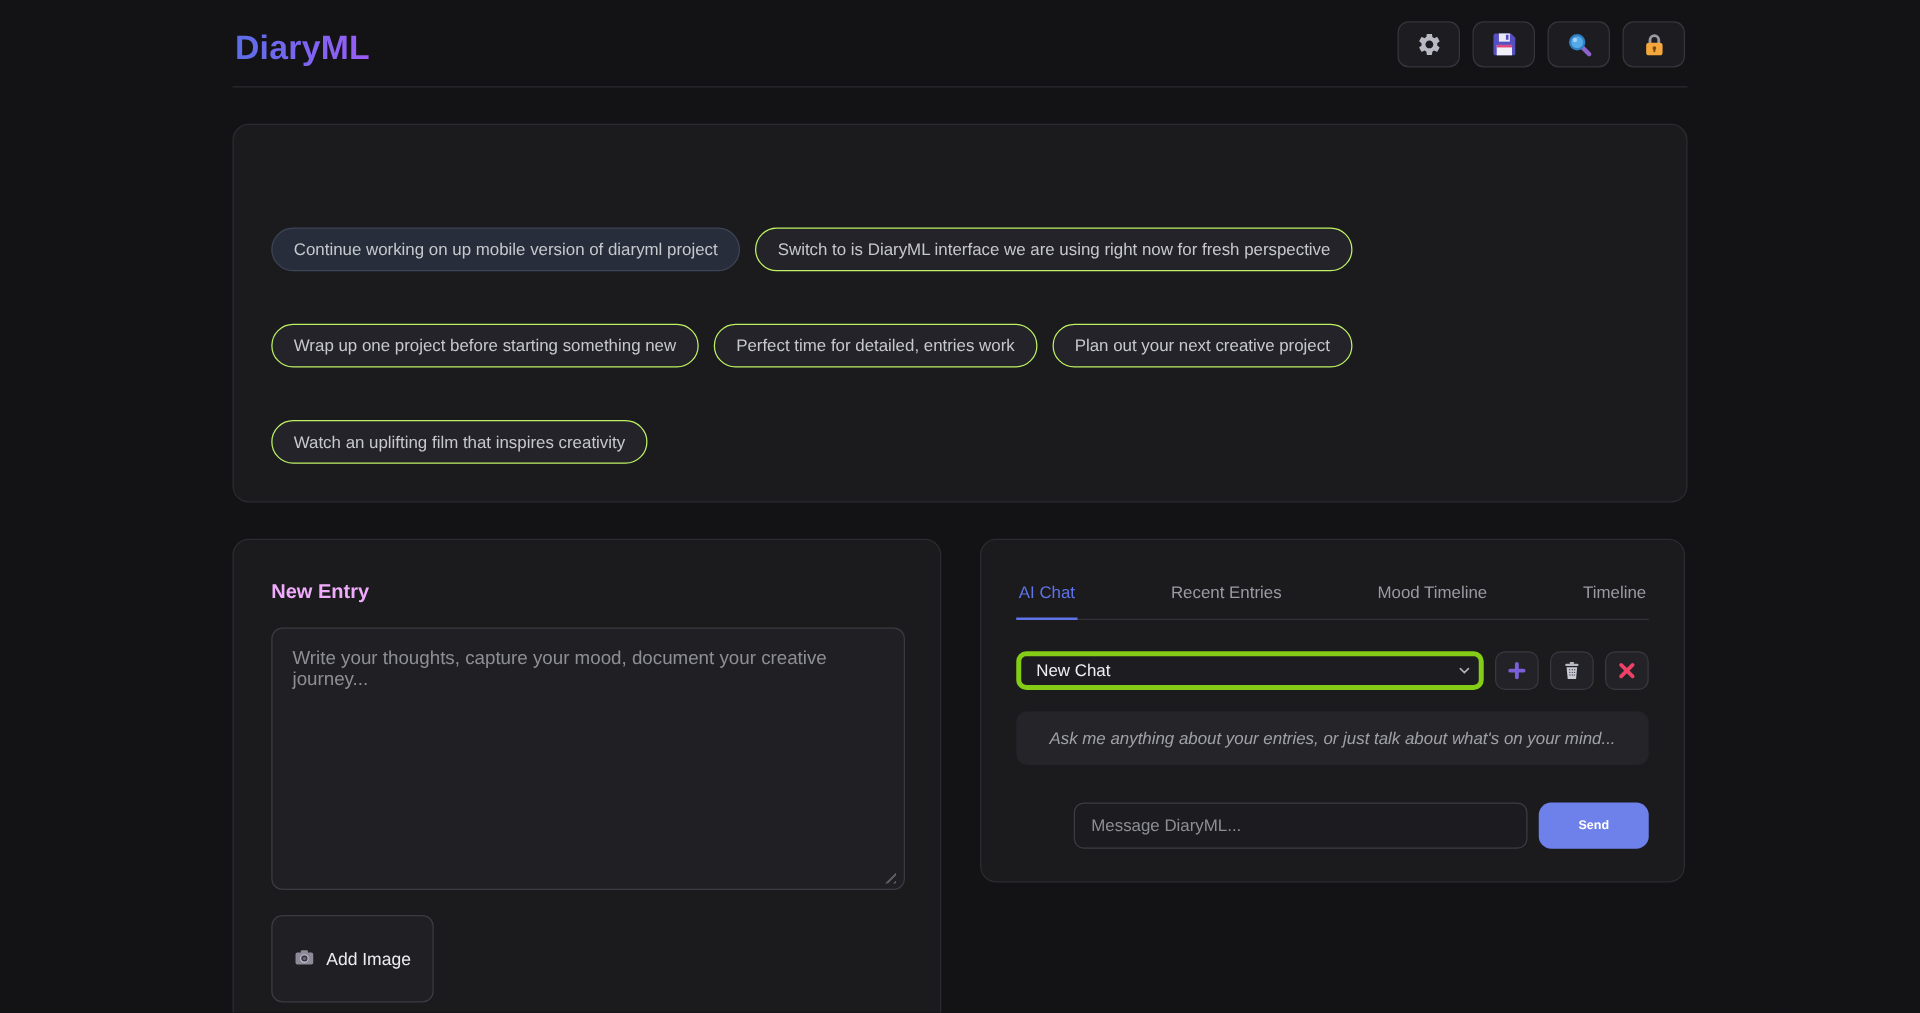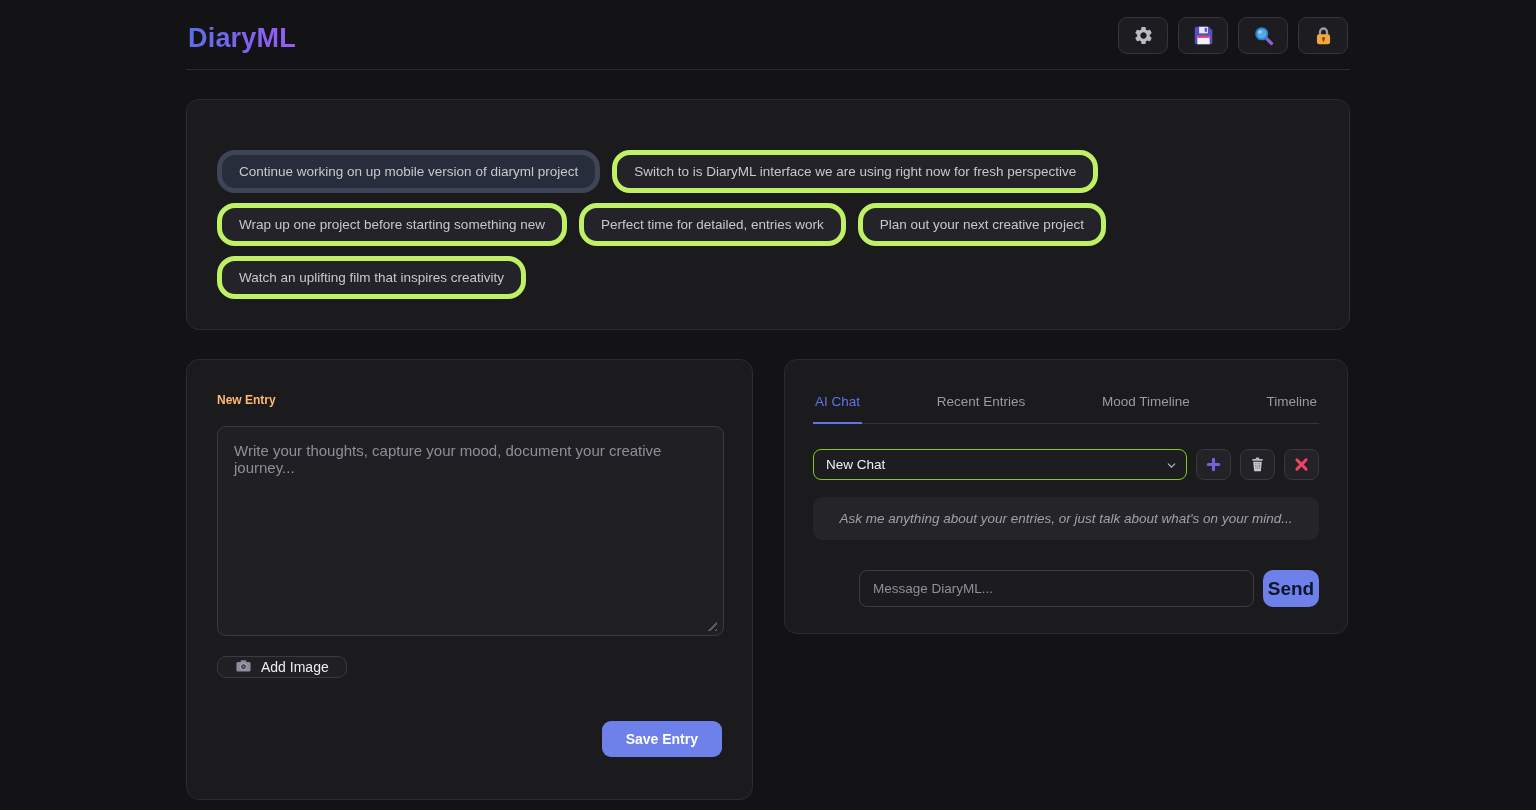--- a/index.html
+++ b/index.html
@@ -38,52 +38,52 @@
     border:1px solid #2c2c30;
     border-radius:13px;
   }
   .welcome-card { margin-top:29px; padding:28px 30px 30px 30px; }
   .welcome-msg {
     font-size:20.5px; font-weight:bold; line-height:34px; color:#f2f2f5;
     max-width:1100px;
   }
   .chips { display:flex; flex-wrap:wrap; gap:10px 12px; margin-top:22px; }
   .chip {
-    background:#232329; border:5px solid #bef264; border-radius:18px;
+    background:#232329; border:1px solid #bef264; border-radius:18px;
     padding:9px 17px; font-size:13.5px; color:#c7c8cd;
-    cursor:pointer; white-space:nowrap;
+    cursor:pointer; white-space:nowrap;margin-top:32px;
   }
   .chip.highlight { background:#272d3a; border-color:#3e4557; }
 
   
   .main-row { display:flex; gap:31px; margin-top:29px; align-items:flex-start; }
   .entry-card { width:567px; padding:33px 30px 28px 30px; height:441px; }
   .chat-card  { width:564px; padding:28px 28px 30px 28px; height:275px; }
 
   
-  .entry-title { font-size:12px; font-weight:bold; color:#fdba74; }
+  .entry-title { font-size:16px; font-weight:bold; color:#f0abfc; }
   .textarea-wrap { position:relative; margin-top:19px; }
   .entry-textarea {
     width:507px; height:210px; resize:none;
     background:#202024; border:1px solid #3a3a40; border-radius:9px;
     padding:15px 16px; font-size:15px; color:#e6e6ea;
     font-family:"Liberation Sans","DejaVu Sans",sans-serif;
     outline:none; display:block;
   }
   .entry-textarea::placeholder { color:#8e8e96; }
   .resize-grip {
     position:absolute; right:5px; bottom:5px; width:13px; height:13px;
     background:repeating-linear-gradient(135deg, transparent 0 3px, #5a5a60 3px 4.5px);
     clip-path:polygon(100% 0,100% 100%,0 100%);
     pointer-events:none;
   }
   .add-image-btn {
     margin-top:20px; display:inline-flex; align-items:center; gap:9px;
     background:#202024; border:1px solid #3a3a40; border-radius:9px;
-    padding:0 17px; font-size:14px; color:#ededf1; cursor:pointer;
+    padding:24px 17px; font-size:14px; color:#ededf1; cursor:pointer;
   }
   .add-image-btn svg { width:17px; height:17px; }
   .entry-footer { display:flex; justify-content:flex-end; margin-top:43px; }
   .primary-btn {
     background:#6e81ea; border:none; border-radius:9px;
     color:#fff; font-weight:bold; font-size:14px;
     padding:10px 24px; cursor:pointer;
     font-family:"Liberation Sans","DejaVu Sans",sans-serif;
   }
 
@@ -92,21 +92,21 @@
   .tab {
     font-size:13.5px; color:#9a9aa2; padding:6px 2px 13px 2px;
     cursor:pointer; border-bottom:2px solid transparent; margin-bottom:-1px;
   }
   .tab.active { color:#5f74e8; border-bottom-color:#5f74e8; }
 
   .chat-controls { display:flex; gap:9px; margin-top:25px; align-items:center; }
   .select-wrap { position:relative; flex:1; }
   .chat-select {
     width:100%; height:31px; appearance:none; -webkit-appearance:none;
-    background:#1d1d21; border:1px solid #84cc16; border-radius:8px;
+    background:#1d1d21; border:4px solid #84cc16; border-radius:8px;
     color:#f0f0f4; font-size:13.5px; padding:0 28px 0 12px;
     font-family:"Liberation Sans","DejaVu Sans",sans-serif;
     outline:none; cursor:pointer;
   }
   .select-chevron {
     position:absolute; right:9px; top:9px; width:13px; height:13px;
     pointer-events:none;
   }
   .small-icon-btn {
     width:35px; height:31px; flex:none;
@@ -122,22 +122,22 @@
   }
   .chat-input-row { display:flex; gap:9px; margin-top:30px;padding-left:46px; }
   .chat-input {
     flex:1; height:37px;
     background:#1c1c20; border:1px solid #3c3c42; border-radius:8px;
     padding:0 13px; font-size:13.5px; color:#e6e6ea;
     font-family:"Liberation Sans","DejaVu Sans",sans-serif; outline:none;
   }
   .chat-input::placeholder { color:#8e8e96; }
   .send-btn {
-    width:56px; height:37px; border:none; border-radius:10px;
-    background:#6e81ea; color:#0f172a; font-weight:bold; font-size:19px;
+    width:88px; height:37px; border:none; border-radius:10px;
+    background:#6e81ea; color:#ffffff; font-weight:bold; font-size:10px;
     cursor:pointer; font-family:"Liberation Sans","DejaVu Sans",sans-serif;
   }
 </style>
 </head>
 <body>
 
 <div class="container">
 
   <header class="header">
     <div class="logo">DiaryML</div>

